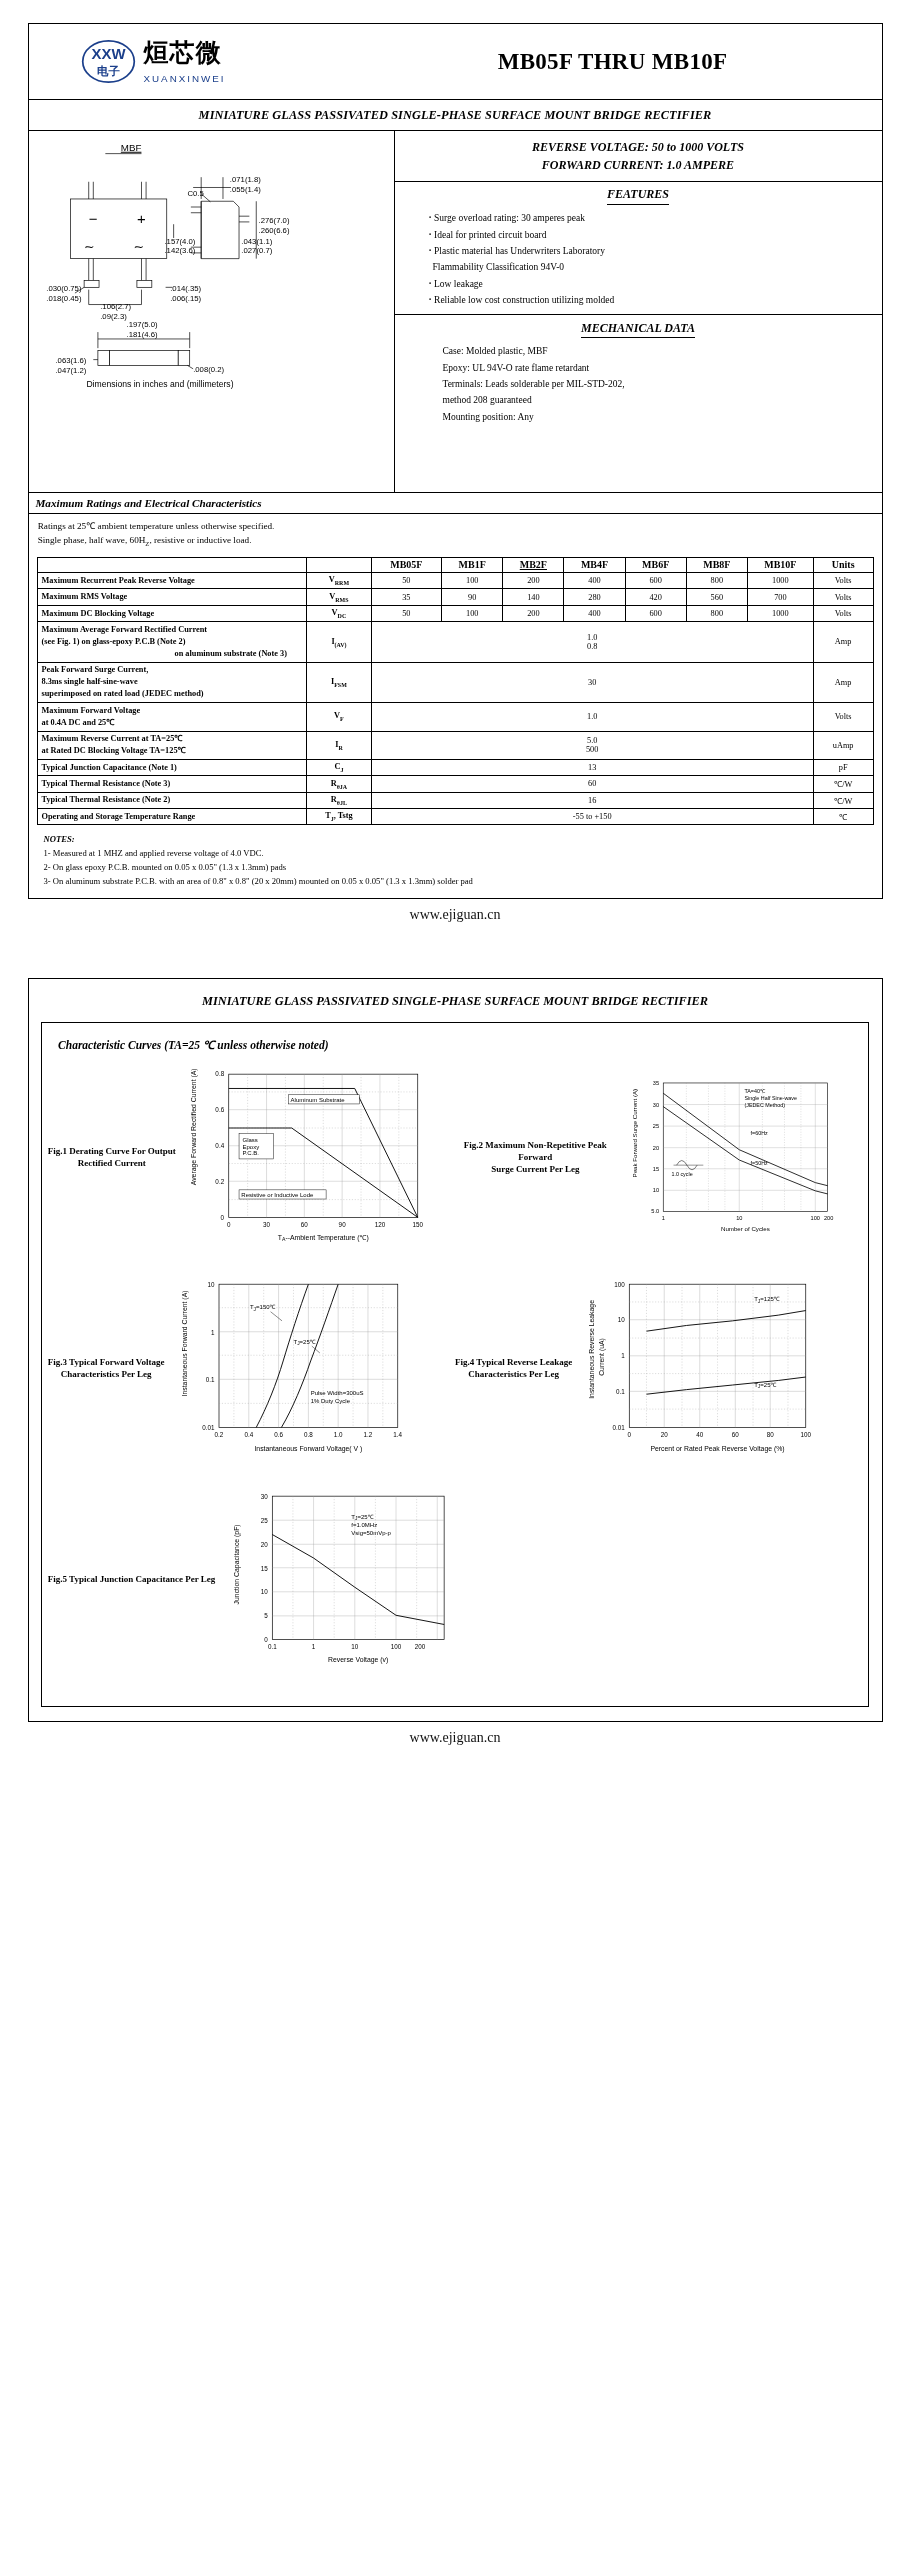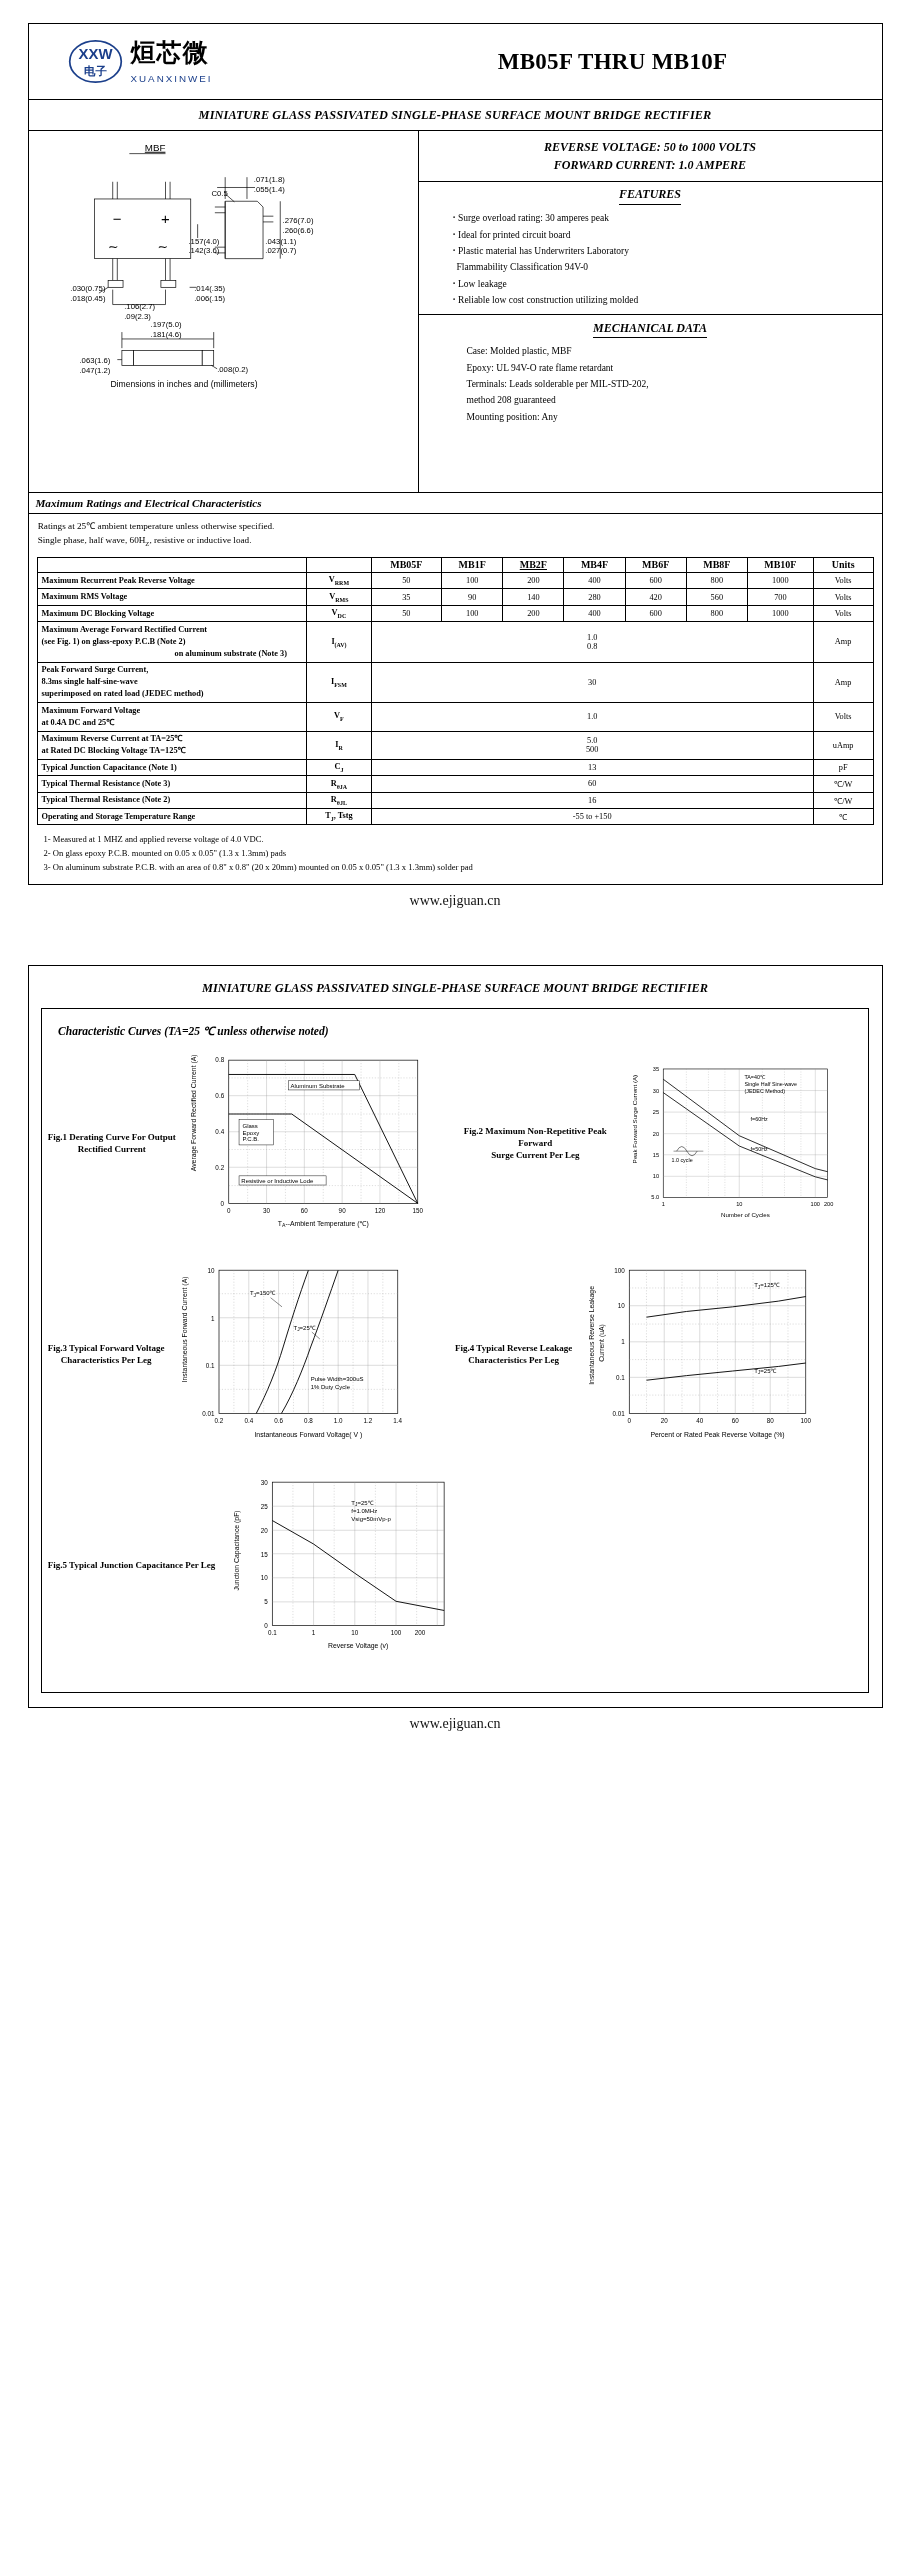--- a/index.html
+++ b/index.html
@@ -25,21 +25,21 @@
   .hdr {
     display:flex;
     align-items:center;
     height:76px;
     border-bottom:1.1px solid #000;
   }
   .logo-wrap {
     width:338px;
     display:flex;
     align-items:center;
-    padding-left:39px;
+    padding-left:52px;
   }
   .logo-mark {
     width:55px; height:45px;
     position:relative;
     margin-right:8px;
   }
   .logo-mark svg { display:block; }
   .logo-cn {
     font-family:"Liberation Serif", serif;
     font-size:25px;
@@ -78,21 +78,20 @@
   
   .upper {
     display:flex;
     border-bottom:1.1px solid #000;
   }
   .drawing-col {
     width:366px;
     border-right:1.1px solid #000;
     position:relative;
     padding:5.7px 0 3.4px 0;
-    margin-left:24px;
   }
   .spec-col { flex:1; }
   .spec-top {
     border-bottom:1.1px solid #000;
     padding:6.9px 0 6.9px 0;
     text-align:center;
   }
   .spec-top .l1, .spec-top .l2 {
     font-style:italic;
     font-weight:bold;
@@ -518,20 +517,21 @@
         <tr>
           <td class="lbl">Operating and Storage Temperature Range</td>
           <td class="sym"><span>T</span><sub>J</sub><span>,  Tstg</span></td>
           <td colspan="7">-55 to +150</td>
           <td>℃</td>
         </tr>
       </tbody>
         </table>
 
       <div class="notes">
+        <div class="nt">NOTES:</div>
         <div>1- Measured at 1 MHZ and applied reverse voltage of 4.0 VDC.</div>
         <div>2- On glass epoxy P.C.B. mounted on 0.05 x 0.05" (1.3 x 1.3mm) pads</div>
         <div>3- On aluminum substrate P.C.B. with an area of 0.8" x 0.8" (20 x 20mm) mounted on 0.05 x 0.05" (1.3 x 1.3mm) solder pad</div>
       </div>
     </div>
   </div>
 
   <div class="footer">www.ejiguan.cn</div>
 </div>
 

